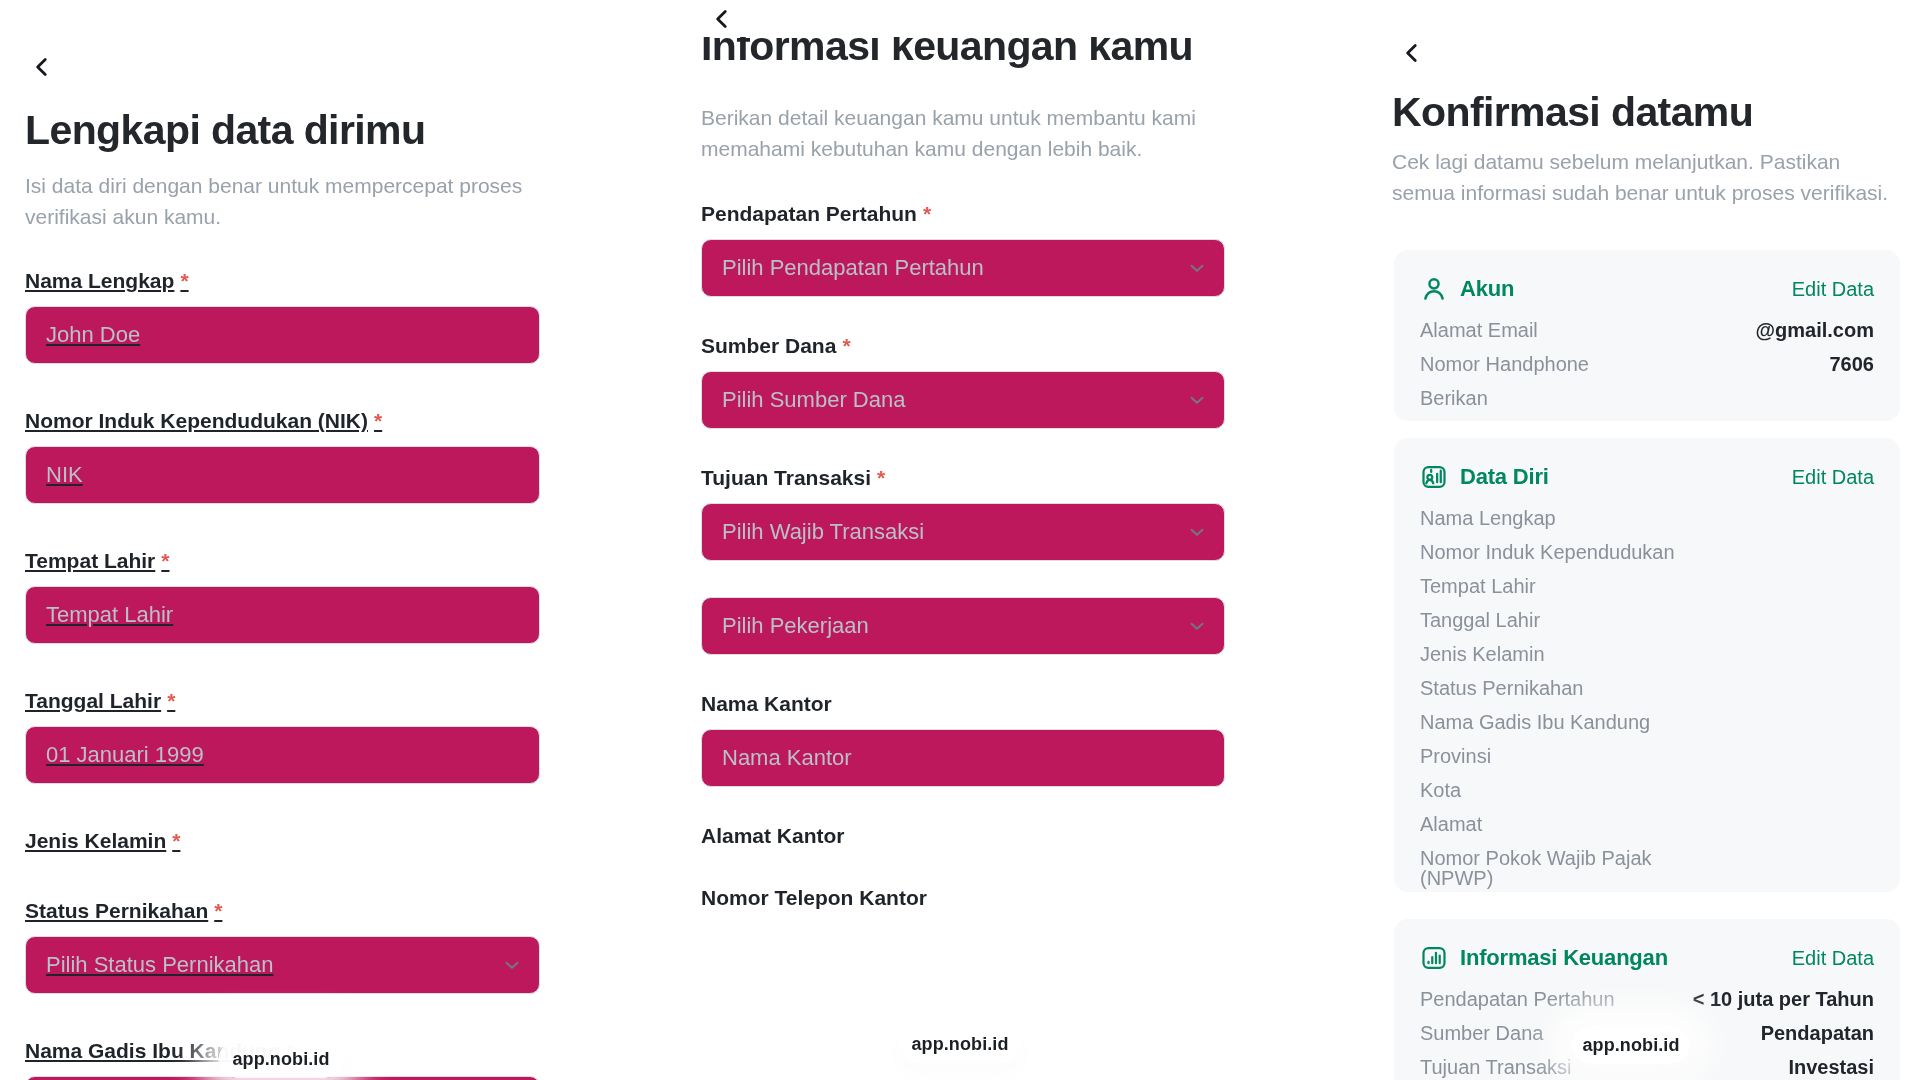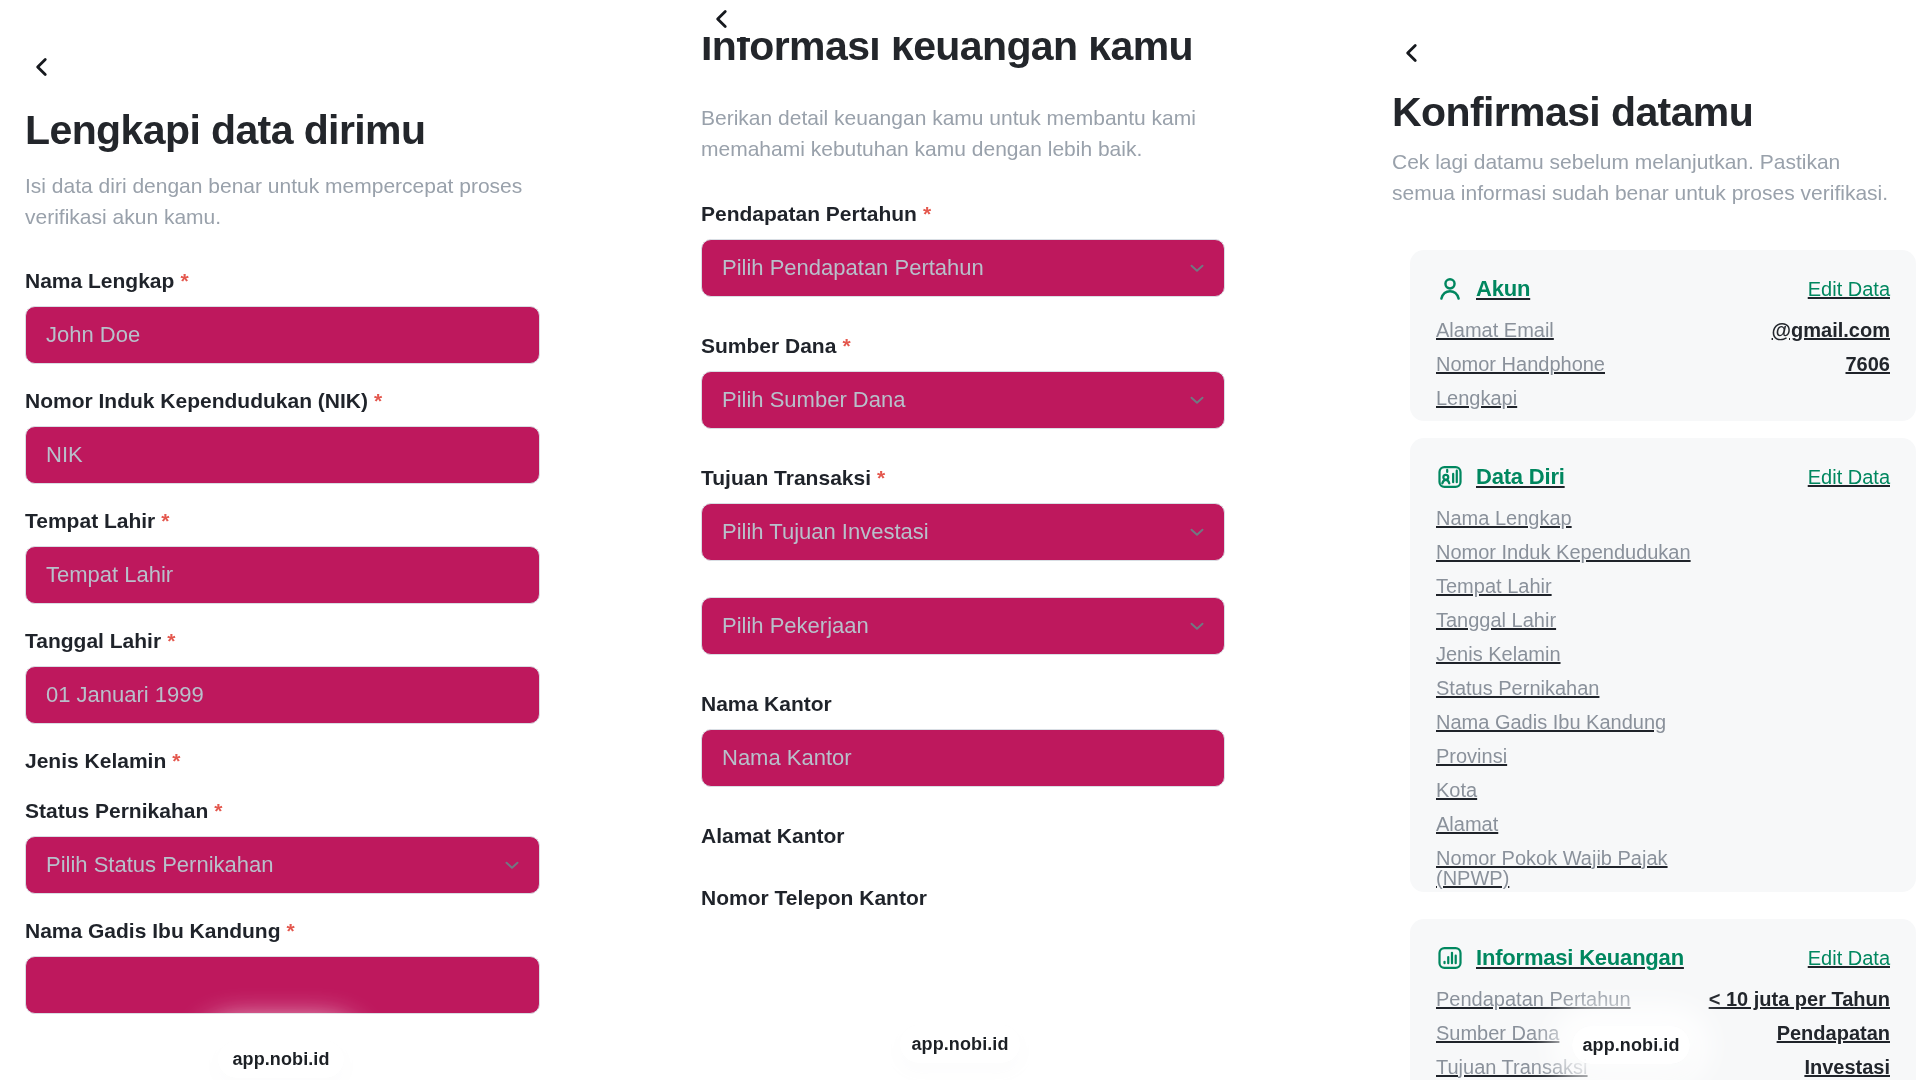--- a/index.html
+++ b/index.html
@@ -30,34 +30,34 @@
     position:absolute;margin:0;font-size:21px;line-height:31px;color:#99a1ab;font-weight:400;
   }
   #panel-personal p.subtitle{top:170px;left:0;width:515px;}
   #panel-financial p.subtitle{top:102px;left:0;width:505px;}
   #panel-confirm p.subtitle{top:146px;left:0;width:505px;}
 
   .form{position:absolute;left:0;width:100%;}
   #panel-personal .form{top:268px;}
   #panel-financial .form{top:201px;}
   .group{margin-bottom:36px;}
-  #panel-personal .group{margin-bottom:24px;}
+  #panel-personal .group{margin-bottom:44px;text-decoration:underline;}
   .label-row{height:26px;line-height:26px;margin-bottom:12px;font-size:21px;font-weight:700;color:#1f232a;}
   .req{color:#e4584e;margin-left:6px;font-weight:700;}
   .input{
     position:relative;height:58px;border:1.6px solid #d9dee4;border-radius:10px;background:#be185d;
     display:flex;align-items:center;padding:0 20px;box-sizing:border-box;cursor:text;
   }
   .input .ph{font-size:22px;color:#b8c0cb;}
   .input .chev{position:absolute;right:16px;top:50%;margin-top:-11px;}
   .input.area{height:120px;align-items:flex-start;padding-top:15px;}
 
   .card{
-    position:absolute;left:18px;width:506px;background:#f7f8f9;border-radius:14px;
-    padding:24px 26px 0 26px;box-sizing:border-box;text-decoration:underline;
+    position:absolute;left:2px;width:506px;background:#f7f8f9;border-radius:14px;
+    padding:24px 26px 0 26px;box-sizing:border-box;
   }
   #card-akun{top:250px;height:171px;}
   #card-datadiri{top:438px;height:454px;}
   #card-keuangan{top:919px;height:200px;}
   .card-head{display:flex;align-items:center;height:30px;margin-bottom:16px;}
   .cicon{width:28px;height:28px;margin-right:12px;color:#00875f;flex:0 0 auto;display:flex;}
   .ctitle{font-size:22px;font-weight:700;color:#00875f;letter-spacing:-0.2px;}
   .edit{margin-left:auto;font-size:20px;font-weight:500;color:#00875f;cursor:pointer;text-decoration:none;}
   .crow{display:flex;justify-content:space-between;align-items:flex-start;margin-bottom:14px;min-height:20px;font-size:20px;line-height:20px;}
   .crow .rl{color:#8a919b;max-width:280px;line-height:20px;}
@@ -171,21 +171,21 @@
       <span class="chev">
         <svg width="22" height="22" viewBox="0 0 24 24" fill="none">
               <polyline points="6,9.5 12,15 18,9.5" stroke="#717882" stroke-width="2.1" stroke-linecap="round" stroke-linejoin="round"></polyline>
             </svg>
       </span>
     </div>
   </div>
       <div class="group">
     <div class="label-row"><span class="lbl">Tujuan Transaksi</span><span class="req">*</span></div>
     <div class="input">
-      <span class="ph">Pilih Tujuan Investasi</span>
+      <span class="ph">Pilih Wajib Transaksi</span>
       <span class="chev">
         <svg width="22" height="22" viewBox="0 0 24 24" fill="none">
               <polyline points="6,9.5 12,15 18,9.5" stroke="#717882" stroke-width="2.1" stroke-linecap="round" stroke-linejoin="round"></polyline>
             </svg>
       </span>
     </div>
   </div>
       <div class="group">
     <div class="input">
       <span class="ph">Pilih Pekerjaan</span>
@@ -239,21 +239,21 @@
     <div class="crows">
         <div class="crow">
     <span class="rl">Alamat Email</span>
     <span class="rv">@gmail.com</span>
   </div>
         <div class="crow">
     <span class="rl">Nomor Handphone</span>
     <span class="rv">7606</span>
   </div>
         <div class="crow">
-    <span class="rl">Lengkapi</span>
+    <span class="rl">Berikan</span>
     <span class="rv"></span>
   </div>
       </div>
   </div>
 
   <div class="card" id="card-datadiri">
     <div class="card-head">
       <span class="cicon">
         <svg width="28" height="28" viewBox="0 0 24 24" fill="none" stroke="currentColor" stroke-width="1.9" stroke-linecap="round" stroke-linejoin="round">
           <rect x="3" y="3.5" width="18" height="17" rx="4.2"></rect>

